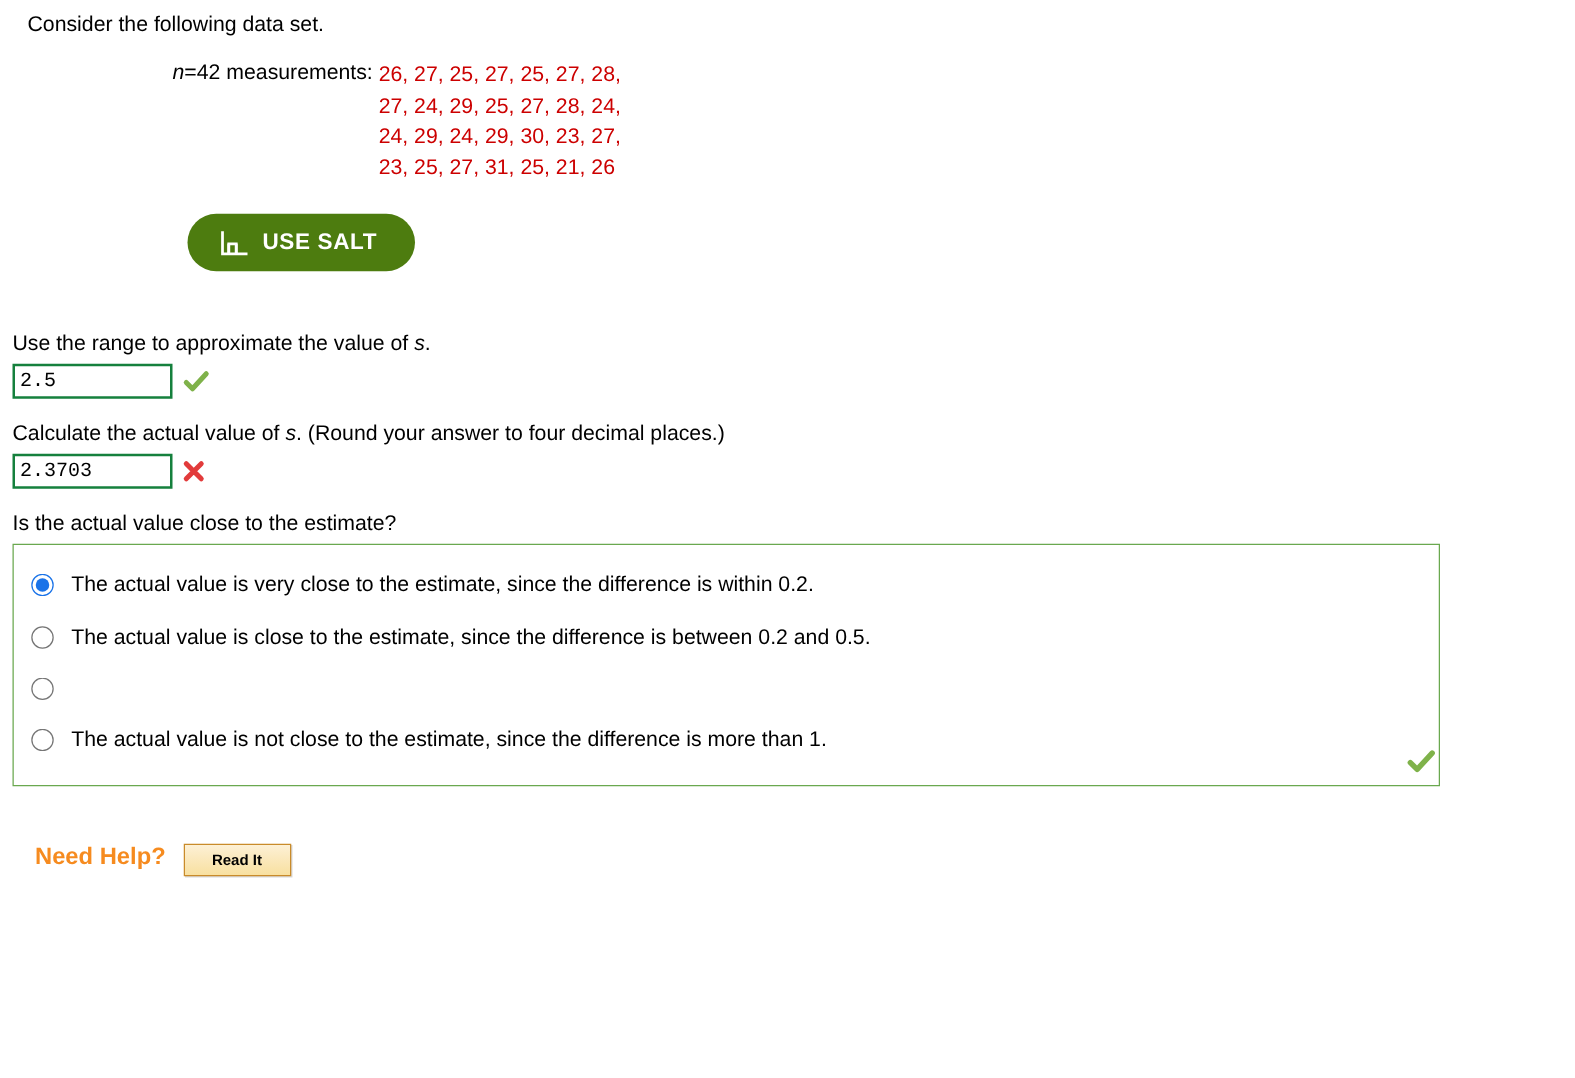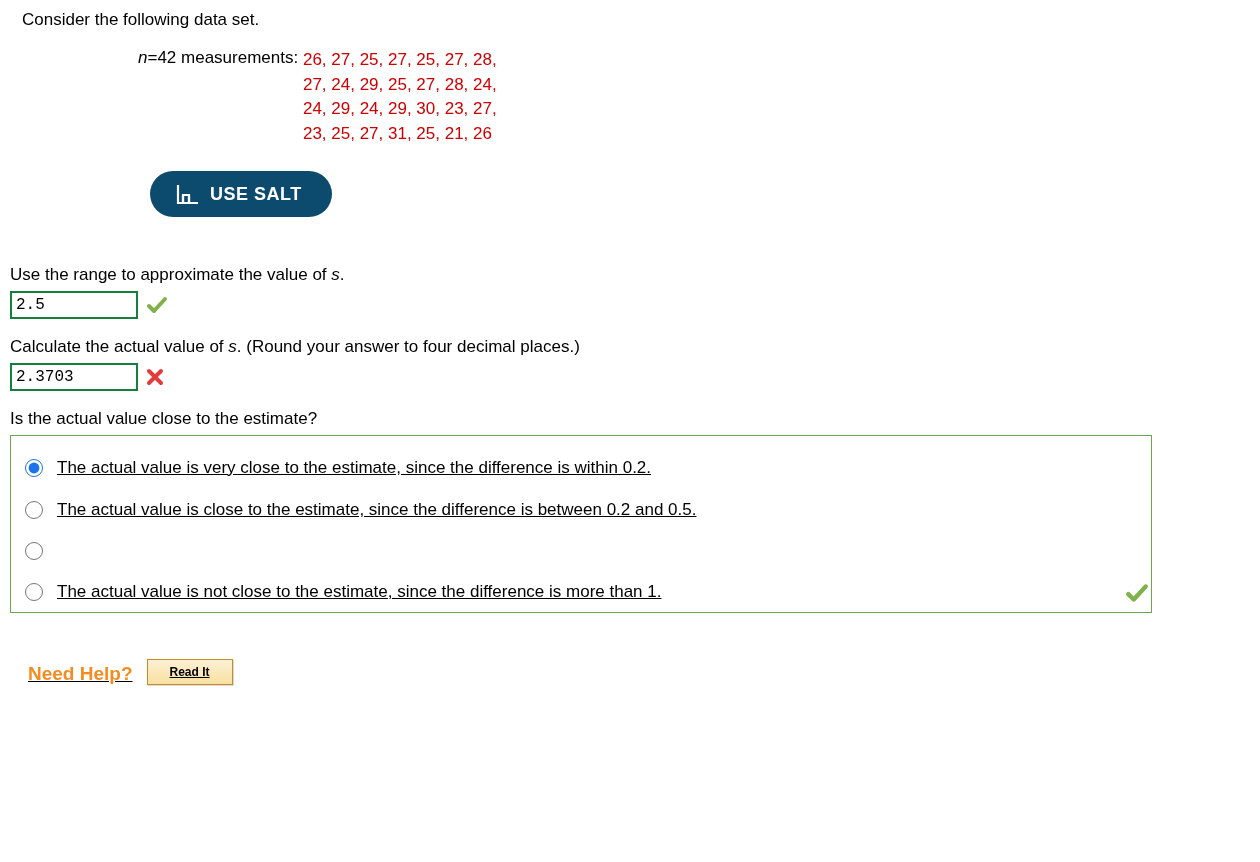--- a/index.html
+++ b/index.html
@@ -33,23 +33,23 @@
     line-height: 1.45;
     white-space: pre;
   }
   .salt-row {
     margin-left: 140px;
     margin-top: 22px;
     margin-bottom: 48px;
   }
   .salt-btn {
     display: inline-flex;
-    align-items: flex-end;
+    align-items: center;
     gap: 10px;
-    background: #0c4a6e;
+    background: #4d7c0f;
     color: #fff;
     font-weight: bold;
     font-size: 18px;
     border: none;
     border-radius: 26px;
     padding: 12px 30px 12px 26px;
     cursor: pointer;
     letter-spacing: 0.5px;
   }
   .salt-btn svg { display: block; }
@@ -80,40 +80,38 @@
     margin-bottom: 46px;
     width: 1142px;
     box-sizing: border-box;
   }
   .mc-option {
     display: flex;
     align-items: center;
     gap: 12px;
     margin: 10px 0 22px 0;
     font-size: 17px;
-    text-decoration: underline;
-  }
-  .mc-option:last-of-type { margin-bottom: 0; }
+  }
+  .mc-option:last-of-type { margin-bottom: 16px; }
   .mc-option input[type=radio] {
     width: 18px;
     height: 18px;
     margin: 0 2px 0 4px;
     accent-color: #1a73e8;
   }
   .mc-check {
     position: absolute;
     right: 2px;
     bottom: 2px;
   }
   .help-row {
     display: flex;
-    align-items: flex-end;
+    align-items: flex-start;
     gap: 14px;
     margin-left: 18px;
-    text-decoration: underline;
   }
   .help-label {
     color: #f68b1f;
     font-weight: bold;
     font-size: 19px;
   }
   .readit-btn {
     font-family: Verdana, Geneva, sans-serif;
     font-size: 12px;
     font-weight: bold;

